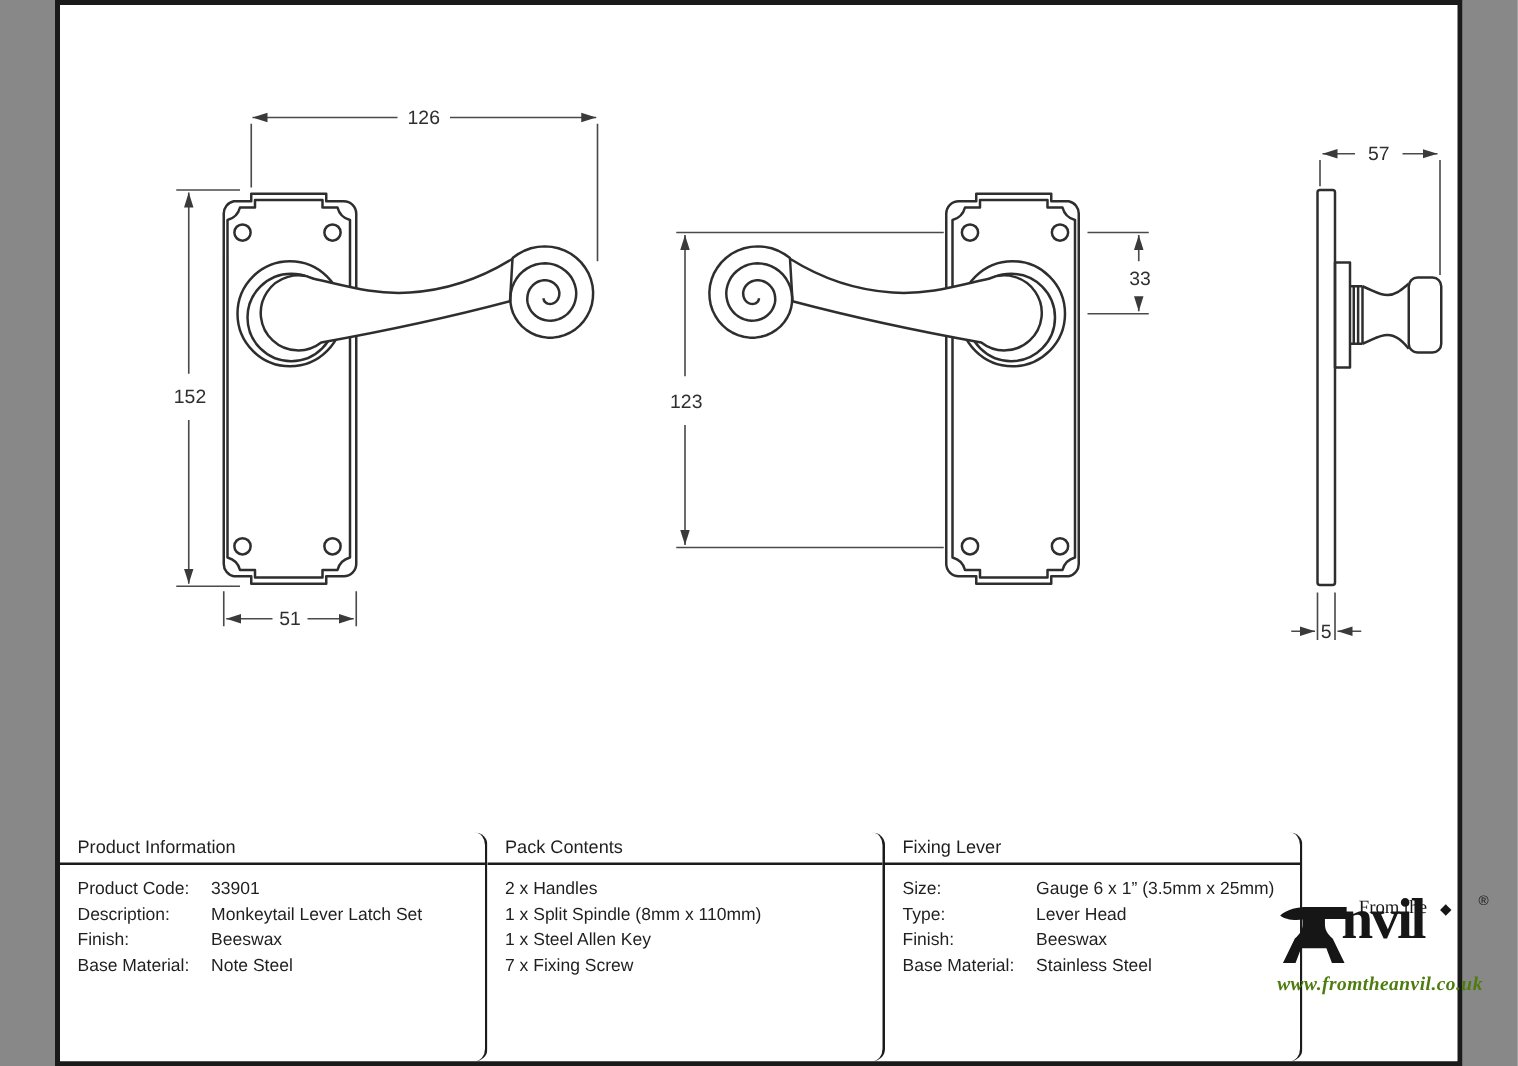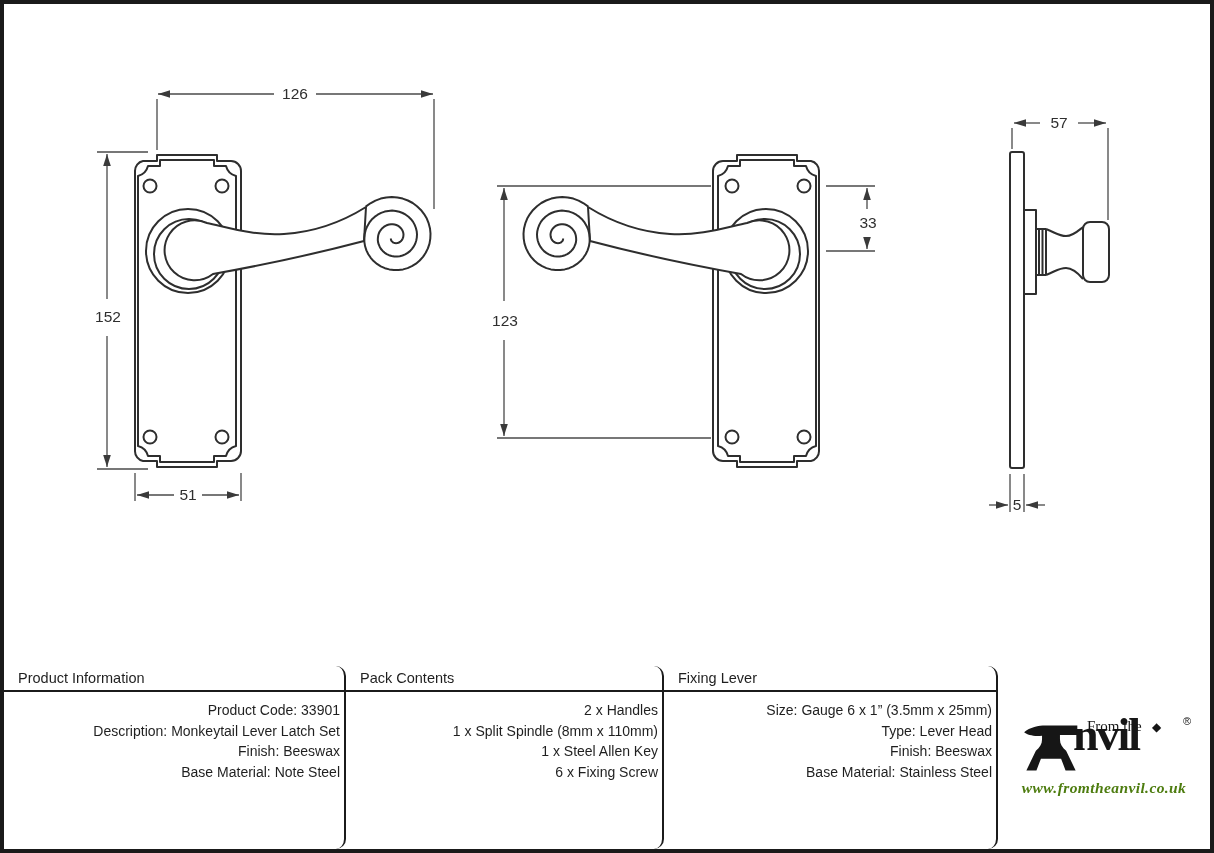--- a/index.html
+++ b/index.html
@@ -1,17 +1,17 @@
 <!DOCTYPE html>
 <html><head>
 <meta charset="utf-8">
 <style>
   html,body{margin:0;padding:0;background:#888;}
   .sheet{
-    width:1214px;height:853px;box-sizing:border-box;margin:0 auto;
+    width:1126px;height:853px;box-sizing:border-box;margin:0 auto;
     background:#fff;border:4px solid #1a1a1a;
     display:flex;flex-direction:column;
     font-family:"Liberation Sans",sans-serif;color:#1f1f1f;
   }
   .drawing-area{flex:0 0 662px;overflow:hidden;}
   .drawing-area svg{display:block;}
   .dim{stroke:#4a4a4a;stroke-width:1.3;fill:none;}
   .outline{fill:none;stroke:#2e2e2e;stroke-width:2;stroke-linejoin:round;}
   .fillwhite{fill:#ffffff;stroke:#2e2e2e;stroke-width:2;stroke-linejoin:round;}
   .dimtext{font:15.5px "Liberation Sans",sans-serif;fill:#2f2f2f;text-anchor:middle;}
@@ -20,21 +20,21 @@
     border-top:2px solid #1b1b1b;border-bottom:2px solid #1b1b1b;
     display:flex;align-items:center;padding-left:13px;font-size:14.5px;
   }
   .spec-table{flex:1 1 auto;display:grid;grid-template-columns:342px 318px 334px auto;min-height:0;}
   .tcol{box-sizing:border-box;border-right:2px solid #1b1b1b;display:flex;flex-direction:column;min-width:0;border-radius:10px;}
   .tcol.last{border-right:none;}
   .tcol-header{
     flex:0 0 26px;box-sizing:border-box;border-bottom:2px solid #1b1b1b;
     display:flex;align-items:center;padding-left:14px;font-size:14.5px;
   }
-  .tcol-body{flex:1;padding:8px 4px 4px 14px;font-size:14px;line-height:20.6px;text-align:right;}
+  .tcol-body{flex:1;padding:8px 4px 4px 14px;font-size:14px;line-height:20.6px;}
   .kv-row{white-space:nowrap;}
   .kv-label{display:inline-block;width:103px;}
   .pc-item{white-space:nowrap;}
   
   .logo-cell{flex:1;display:flex;align-items:center;justify-content:center;}
   .logo{display:flex;flex-direction:column;align-items:center;}
   .logo-top{position:relative;width:162px;height:60px;}
   .anvil-mark{position:absolute;left:0;top:5px;width:56px;height:50px;}
   .from-the{position:absolute;left:64px;top:0;font:15px "Liberation Serif",serif;color:#161616;}
   .diamond{position:absolute;left:129px;top:2px;font-size:12px;color:#161616;}
@@ -146,21 +146,21 @@
         </div>
       </div>
     </div>
 
     <div class="tcol">
       <div class="tcol-header">Pack Contents</div>
       <div class="tcol-body">
         <div class="pc-item">2 x Handles</div>
         <div class="pc-item">1 x Split Spindle (8mm x 110mm)</div>
         <div class="pc-item">1 x Steel Allen Key</div>
-        <div class="pc-item">6 x Fixing Screw</div>
+        <div class="pc-item">7 x Fixing Screw</div>
       </div>
     </div>
 
     <div class="tcol">
       <div class="tcol-header">Fixing Lever</div>
       <div class="tcol-body">
         <div class="kv-row">
           <span class="kv-label">Size:</span>
           <span>Gauge 6 x 1” (3.5mm x 25mm)</span>
         </div>

